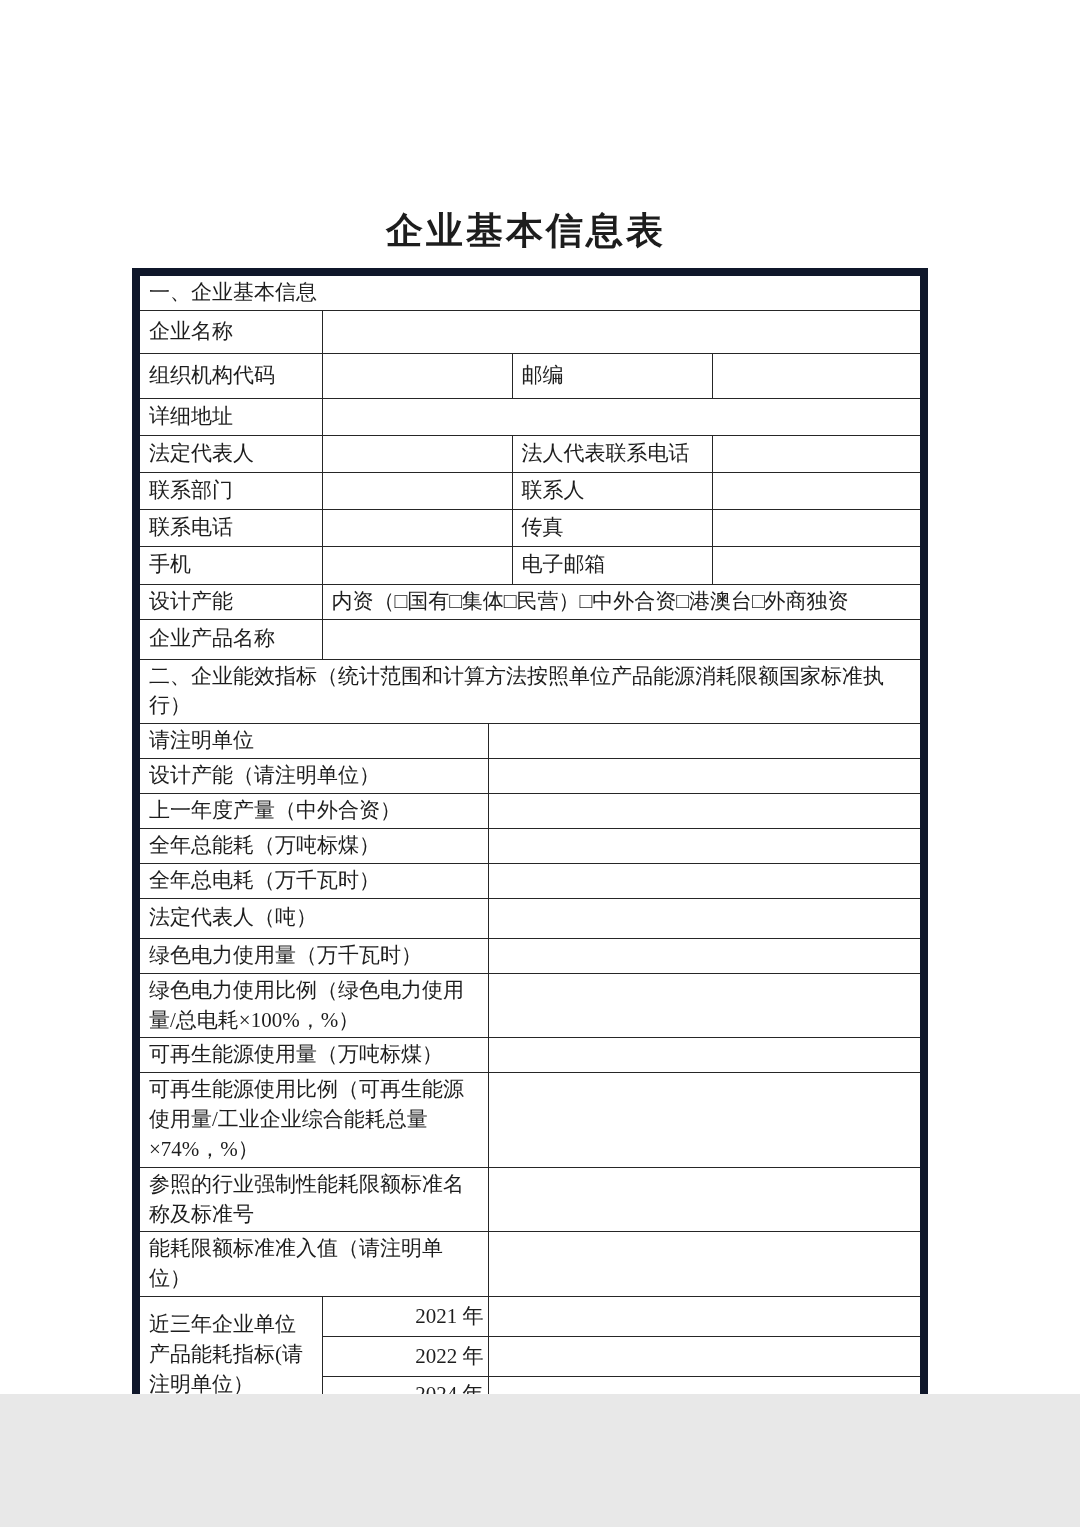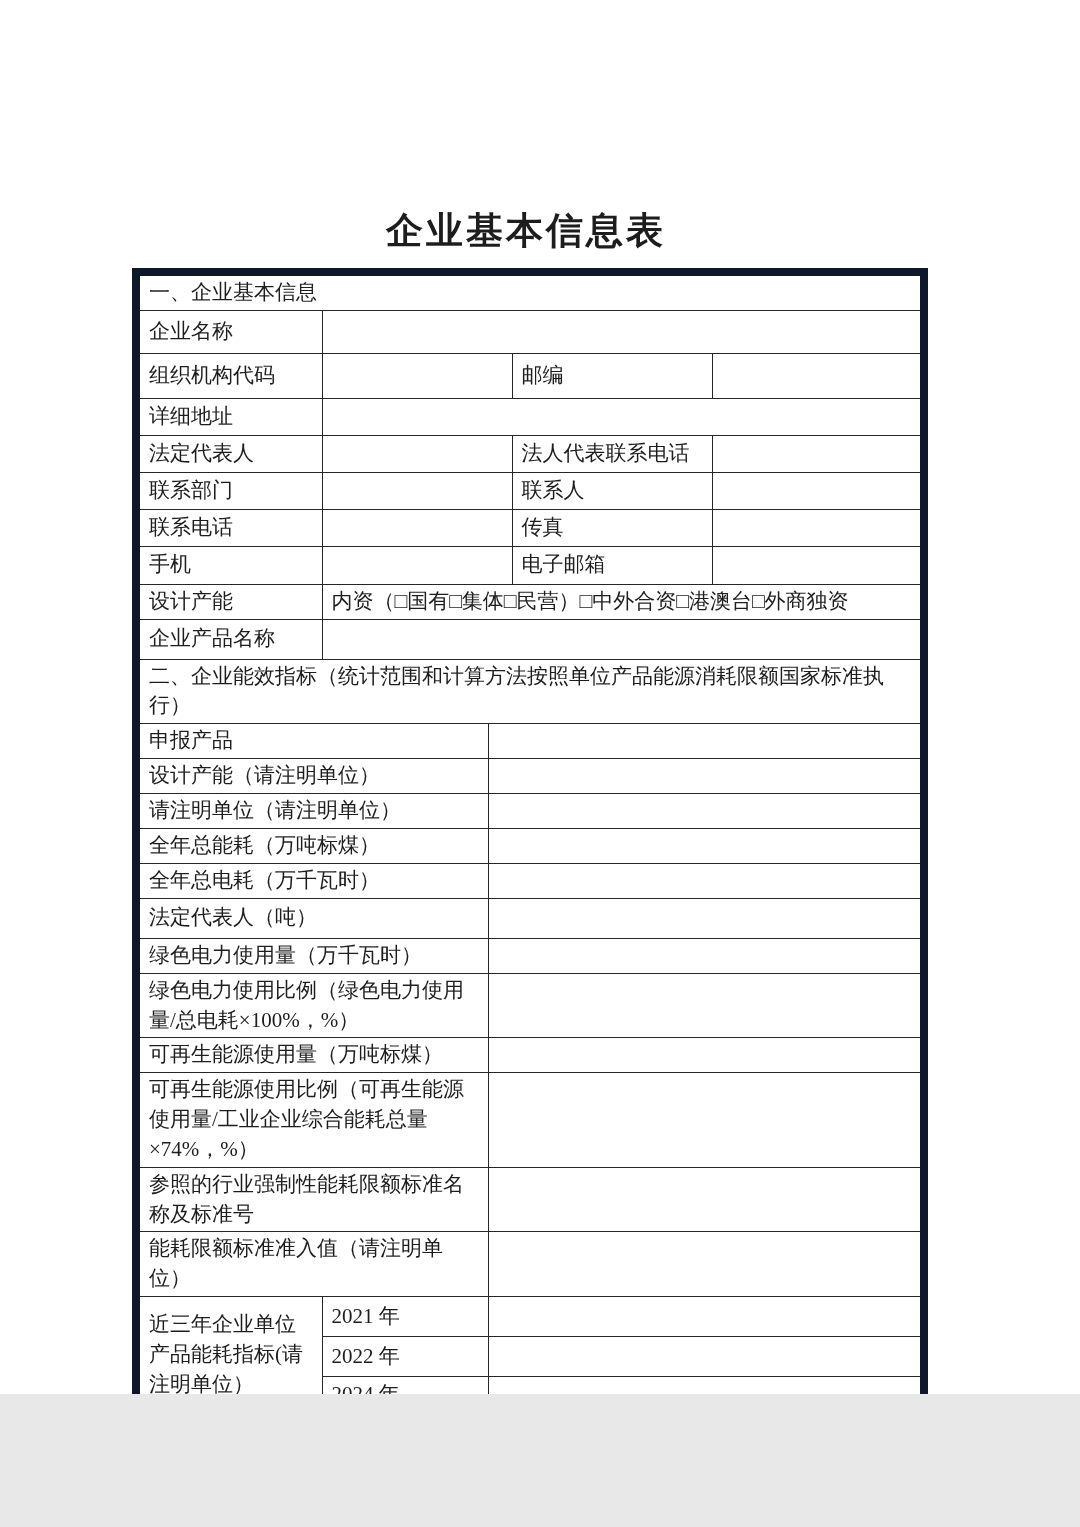--- a/index.html
+++ b/index.html
@@ -37,21 +37,21 @@
     border: 1px solid #262626;
     font-size: 21px;
     line-height: 1.42;
     padding: 2px 4px 2px 9px;
     vertical-align: middle;
     white-space: pre-line;
     overflow: hidden;
   }
   td.sec-header { font-size: 21px; }
   td.indent { padding-left: 28px; }
-  td.year-cell { text-align: left; padding: 2px; }
+  td.year-cell { text-align: right; padding: 2px; }
   td.blank-cell { padding: 0; }
   .page-num {
     position: absolute;
     top: 1402px;
     left: 132px;
     width: 788px;
     text-align: center;
     font-family: "Liberation Sans", "DejaVu Sans", sans-serif;
     font-size: 16px;
     color: #2a2a2a;
@@ -132,29 +132,29 @@
       <td class="indent">企业产品名称</td>
       <td colspan="4" class="blank-cell"></td>
     </tr>
 
     <tr style="height:56px">
       <td colspan="5" class="sec-header">二、企业能效指标（统计范围和计算方法按照单位产品能源消耗限额国家标准执
 行）</td>
     </tr>
 
     <tr style="height:32px">
-      <td colspan="2">申报产品</td>
+      <td colspan="2">请注明单位</td>
       <td colspan="3" class="blank-cell"></td>
     </tr>
     <tr style="height:33px">
       <td colspan="2">设计产能（请注明单位）</td>
       <td colspan="3" class="blank-cell"></td>
     </tr>
     <tr style="height:31px">
-      <td colspan="2">请注明单位（请注明单位）</td>
+      <td colspan="2">上一年度产量（中外合资）</td>
       <td colspan="3" class="blank-cell"></td>
     </tr>
     <tr style="height:35px">
       <td colspan="2">全年总能耗（万吨标煤）</td>
       <td colspan="3" class="blank-cell"></td>
     </tr>
     <tr style="height:35px">
       <td colspan="2">全年总电耗（万千瓦时）</td>
       <td colspan="3" class="blank-cell"></td>
     </tr>

